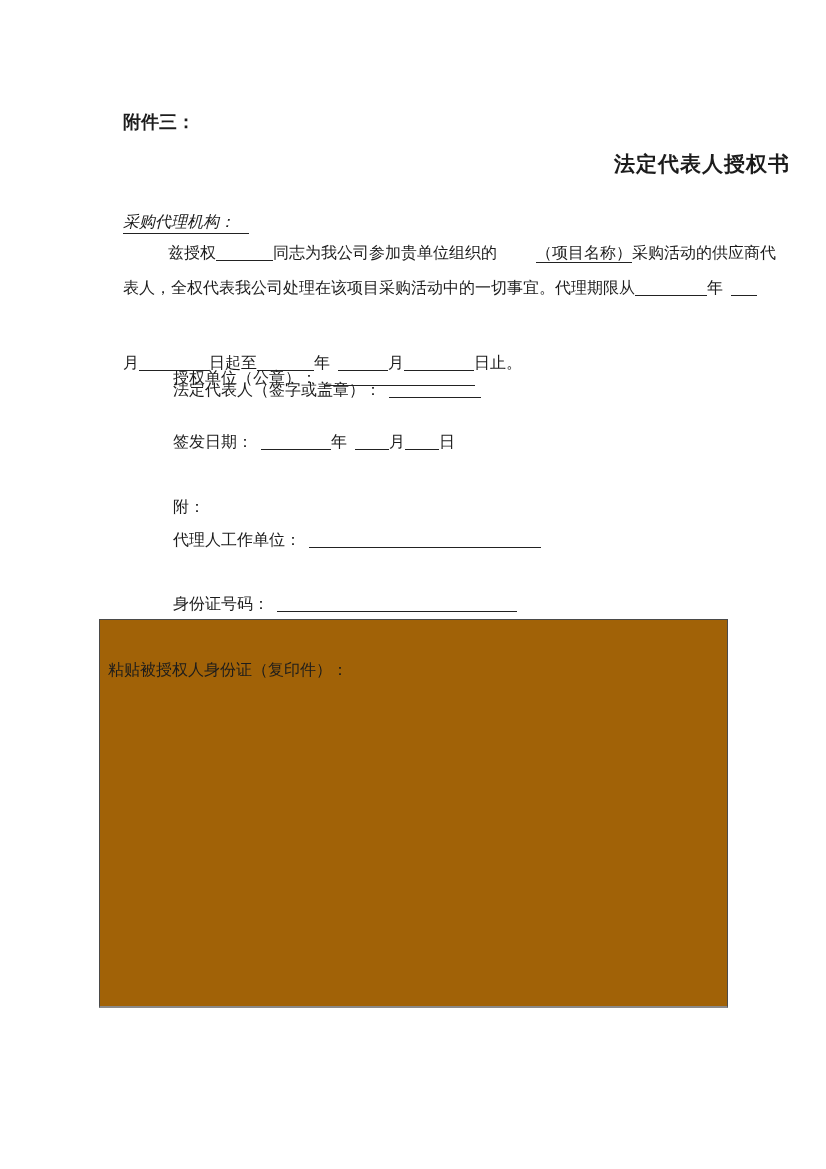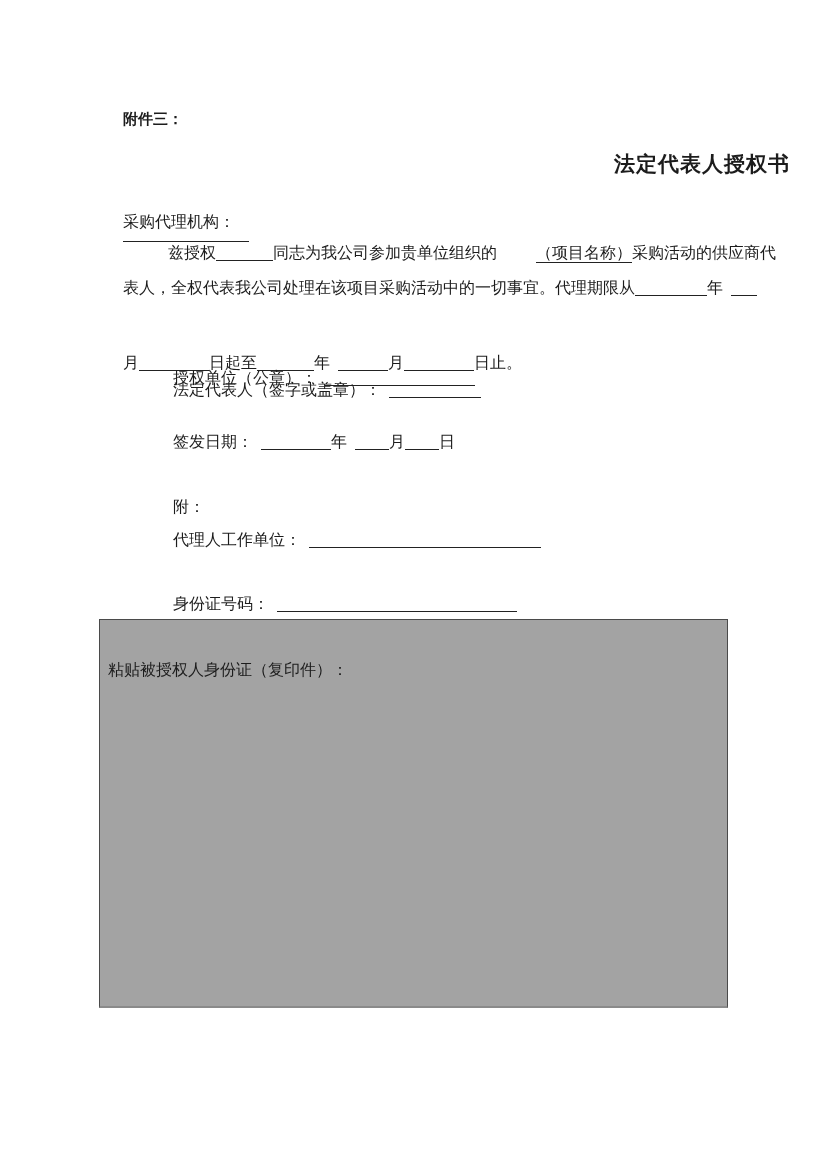--- a/index.html
+++ b/index.html
@@ -9,34 +9,35 @@
     width: 826px;
     height: 1169px;
     background: #ffffff;
     font-family: "Liberation Serif", "DejaVu Serif", serif;
     color: #1c1c1c;
     overflow: hidden;
   }
   .abs { position: absolute; white-space: nowrap; }
   .attachment-label {
     left: 123px; top: 110px;
-    font-size: 15px; font-weight: bold;
+    font-size: 18px; font-weight: bold;
   }
   .doc-title {
     left: 0; top: 150px; width: 790px;
     text-align: right;
     font-size: 21px; font-weight: bold;
     letter-spacing: 1px;
   }
   .agency-label {
     left: 123px; top: 212px;
     font-size: 16px;
     border-bottom: 1px solid #222;
     padding-right: 14px;
-    padding-bottom: 8px;
+    padding-bottom: 0;
+    font-style: italic;
   }
   .body-line { font-size: 16px; line-height: 20px; }
   .l1 { left: 168px; top: 243px; }
   .l2 { left: 123px; top: 278px; }
   .l3 { left: 123px; top: 313px; margin-top: 40px; }
   
   .bl {
     display: inline-block;
     height: 5px;
     border-bottom: 1px solid #222;
@@ -56,21 +57,21 @@
   .att-pos    { left: 173px; top: 562px; }
   .att-id     { left: 173px; top: 594px; }
   .sp { display: inline-block; width: 8px; }
   .id-box {
     position: absolute;
     left: 99px; top: 619px;
     width: 629px; height: 389px;
     border: 1px solid #4a4a4a;
     border-bottom-width: 2px;
     border-bottom-color: #8a8a8a;
-    background: #a3a3a3;
+    background: #a16207;
   }
   .id-box-label {
     position: absolute;
     left: 8px; top: 40px;
     font-size: 16px;
     white-space: nowrap;
   }
 </style>
 </head>
 <body>

